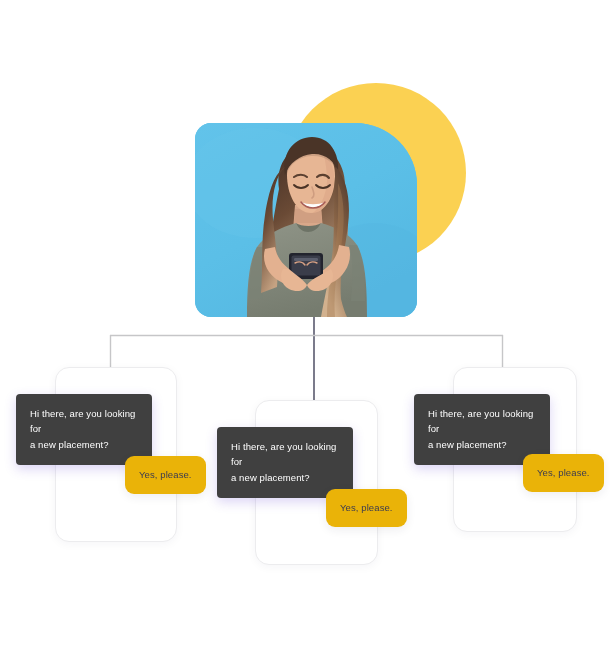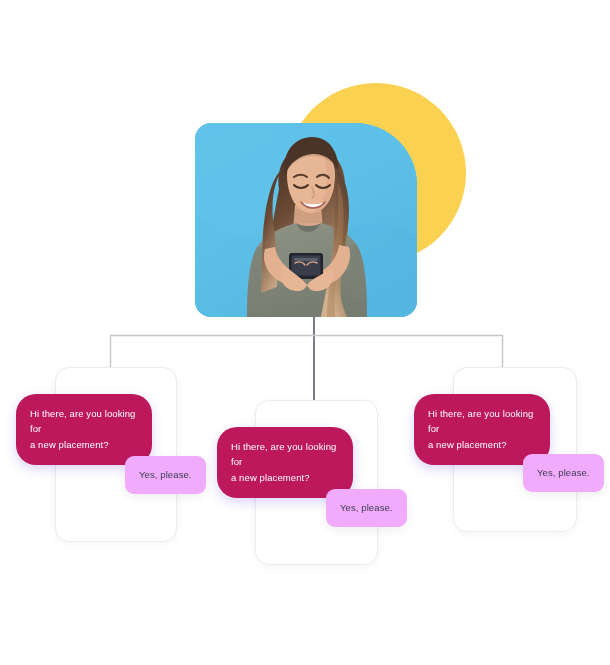--- a/index.html
+++ b/index.html
@@ -68,32 +68,32 @@
   .card-left   { left: 55px;  top: 367px; width: 120px; height: 173px; }
   .card-middle { left: 255px; top: 400px; width: 121px; height: 163px; }
   .card-right  { left: 453px; top: 367px; width: 122px; height: 163px; }
 
   
   .bubble {
     position: absolute;
     box-sizing: border-box;
   }
   .bubble-bot {
-    background: #be185d;
+    background: #404040;
     color: #ffffff;
-    border-radius: 20px;
+    border-radius: 4px;
     padding: 12px 14px 13px 14px;
     font-size: 9.5px;
     line-height: 1.62;
     letter-spacing: 0.1px;
     box-shadow: 0 4px 12px rgba(90, 60, 210, 0.22);
     width: 136px;
   }
   .bubble-user {
-    background: #f0abfc;
+    background: #eab308;
     color: #3c3c50;
     border-radius: 9px;
     padding: 12px 14px;
     font-size: 9.5px;
     line-height: 1.5;
     letter-spacing: 0.1px;
     box-shadow: 0 3px 10px rgba(40, 40, 70, 0.08);
     text-align: center;
     white-space: nowrap;
   }

